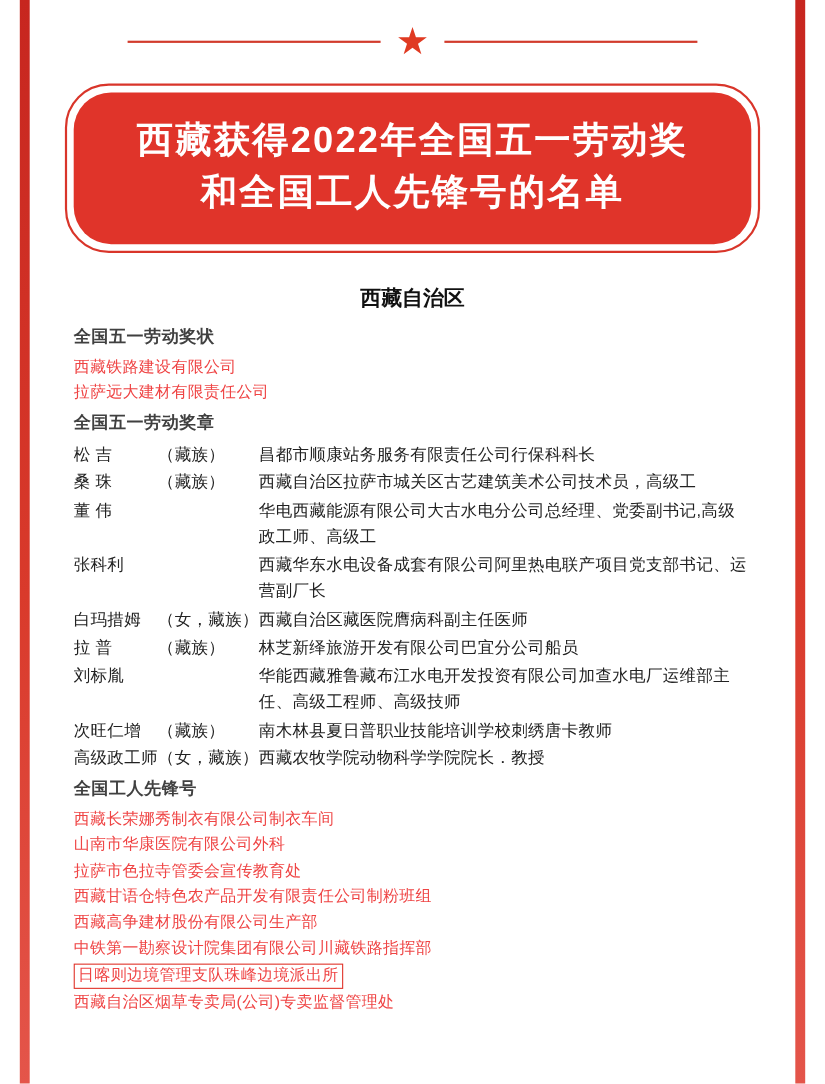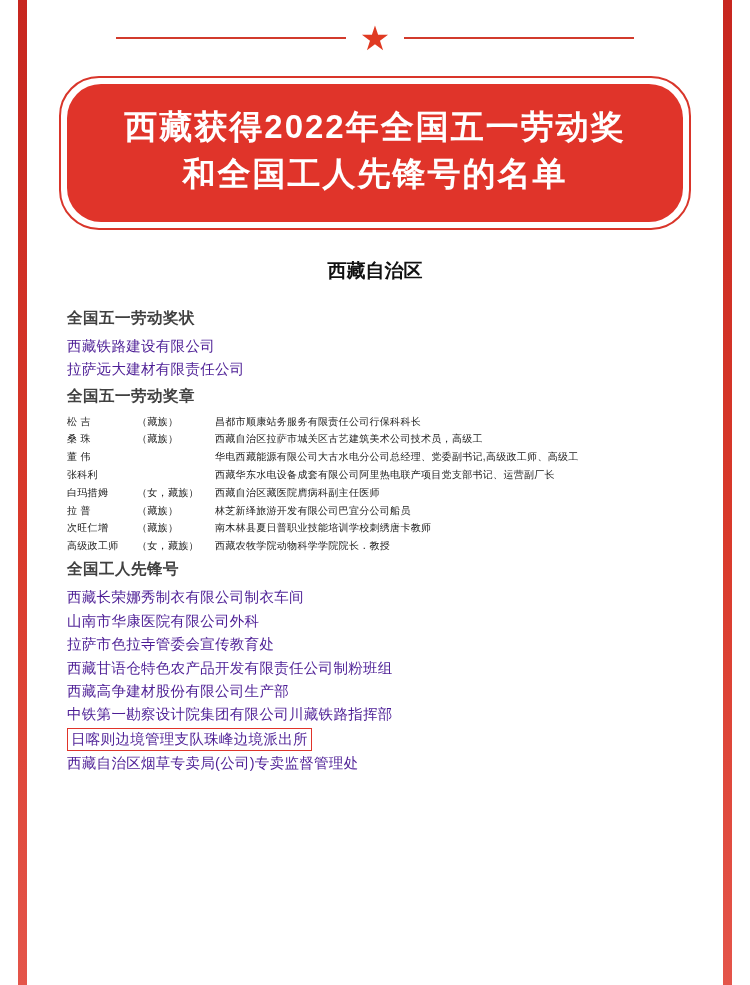--- a/index.html
+++ b/index.html
@@ -82,51 +82,51 @@
   
   .content {
     padding: 28px 40px 0 40px;
   }
   .region-title {
     text-align: center;
     font-size: 19px;
     font-weight: bold;
     color: #111;
     font-family: "Liberation Serif", serif;
-    margin-bottom: 24px;
+    margin-bottom: 12px;
   }
   .sec-title {
     font-size: 15.5px;
     font-weight: bold;
     color: #404040;
     margin: 4px 0 6px 0;
     font-family: "Liberation Sans", sans-serif;
     letter-spacing: .5px;
   }
   .simple-row {
     font-size: 14.5px;
-    color: #4c1d95;
+    color: #ef4444;
     line-height: 1.62;
     letter-spacing: .3px;
   }
   .simple-row.boxed {
     display: inline-block;
     border: 1.6px solid #e0342a;
     padding: 0px 3px;
     margin: 1px 0;
     line-height: 1.45;
   }
 
   table.awards {
     border-collapse: collapse;
     width: 100%;
   }
   table.awards td {
     vertical-align: top;
-    font-size: 10px;
+    font-size: 15px;
     color: #222;
     line-height: 1.58;
     padding: 1px 0;
     letter-spacing: .3px;
   }
   td.nm {
     width: 70px;
     white-space: nowrap;
     padding-right: 4px;
   }
@@ -193,20 +193,25 @@
         </tr>
         <tr>
           <td class="nm">白玛措姆</td>
           <td class="eth">（女，藏族）</td>
           <td class="desc">西藏自治区藏医院膺病科副主任医师</td>
         </tr>
         <tr>
           <td class="nm">拉 普</td>
           <td class="eth">（藏族）</td>
           <td class="desc">林芝新绎旅游开发有限公司巴宜分公司船员</td>
+        </tr>
+        <tr>
+          <td class="nm">刘标胤</td>
+          <td class="eth"></td>
+          <td class="desc">华能西藏雅鲁藏布江水电开发投资有限公司加查水电厂运维部主任、高级工程师、高级技师</td>
         </tr>
         <tr>
           <td class="nm">次旺仁增</td>
           <td class="eth">（藏族）</td>
           <td class="desc">南木林县夏日普职业技能培训学校刺绣唐卡教师</td>
         </tr>
         <tr>
           <td class="nm">高级政工师</td>
           <td class="eth">（女，藏族）</td>
           <td class="desc">西藏农牧学院动物科学学院院长．教授</td>

